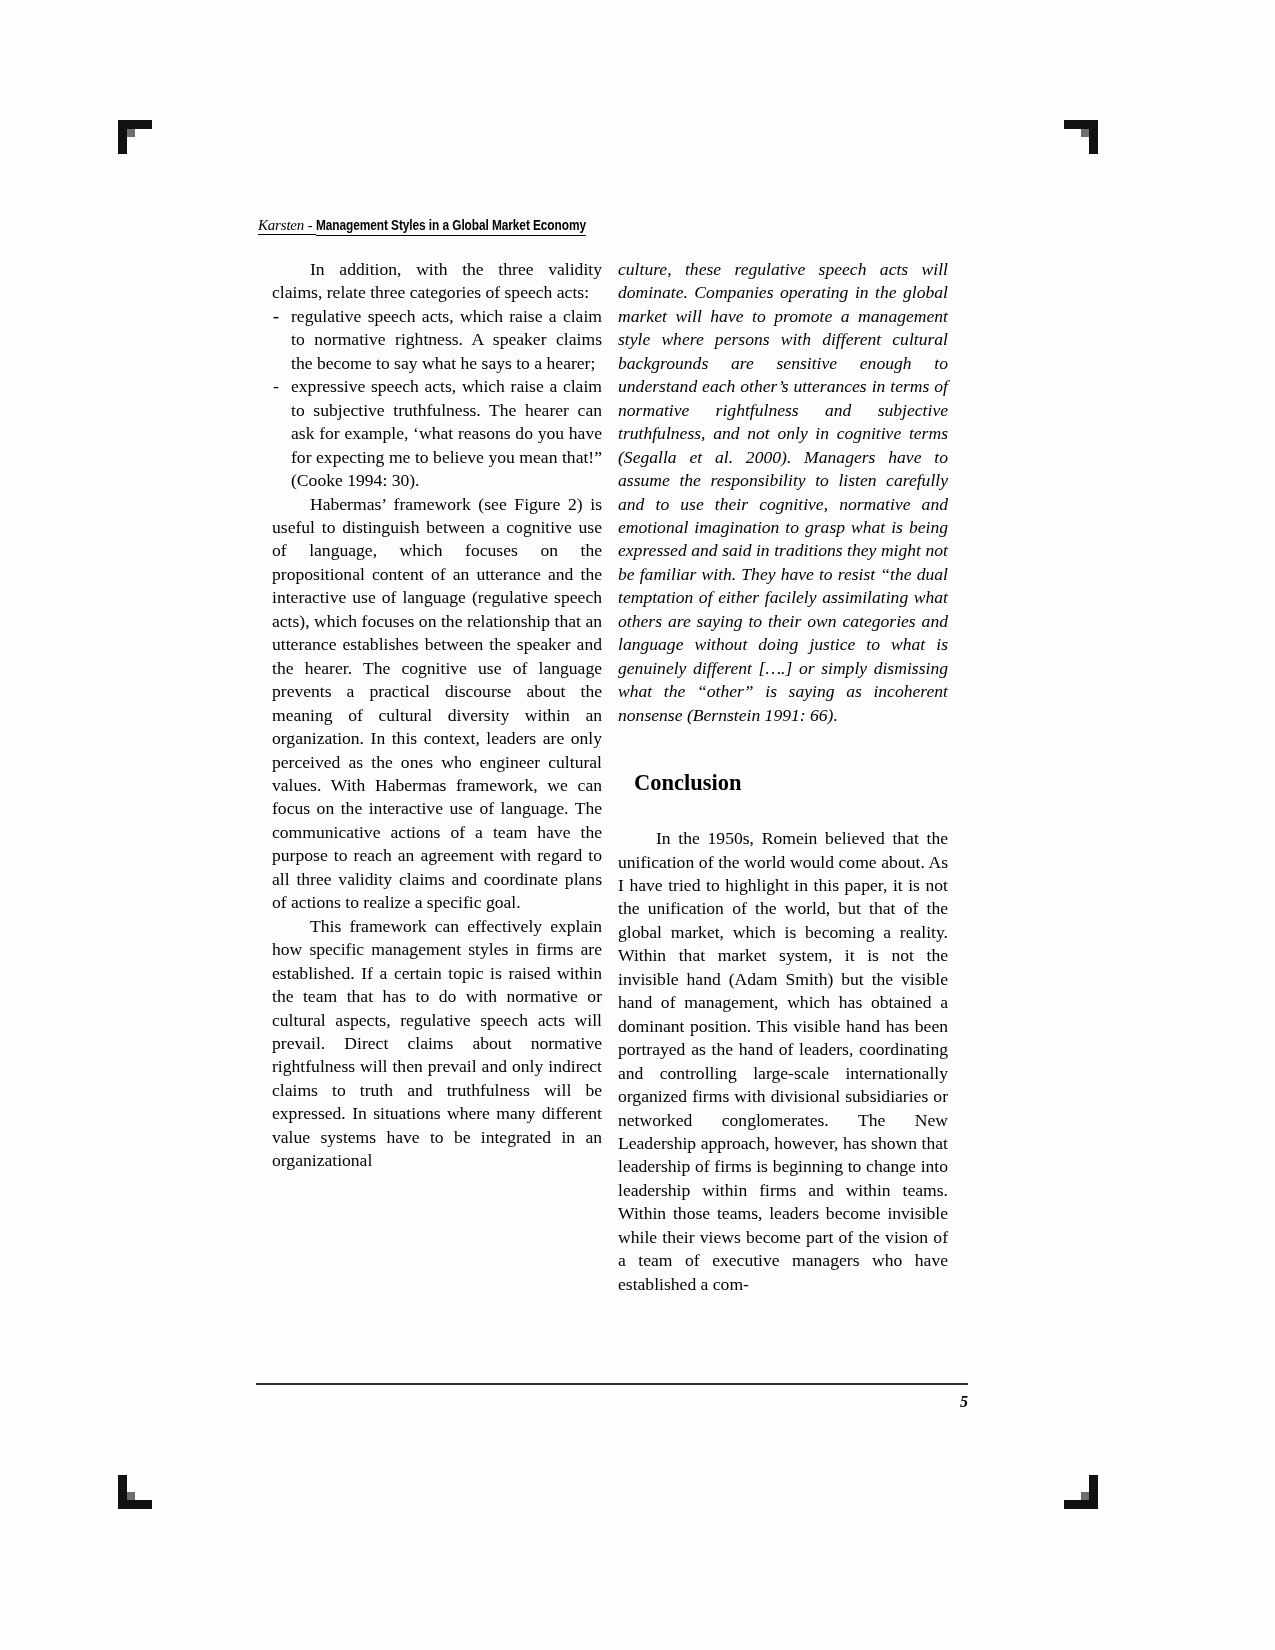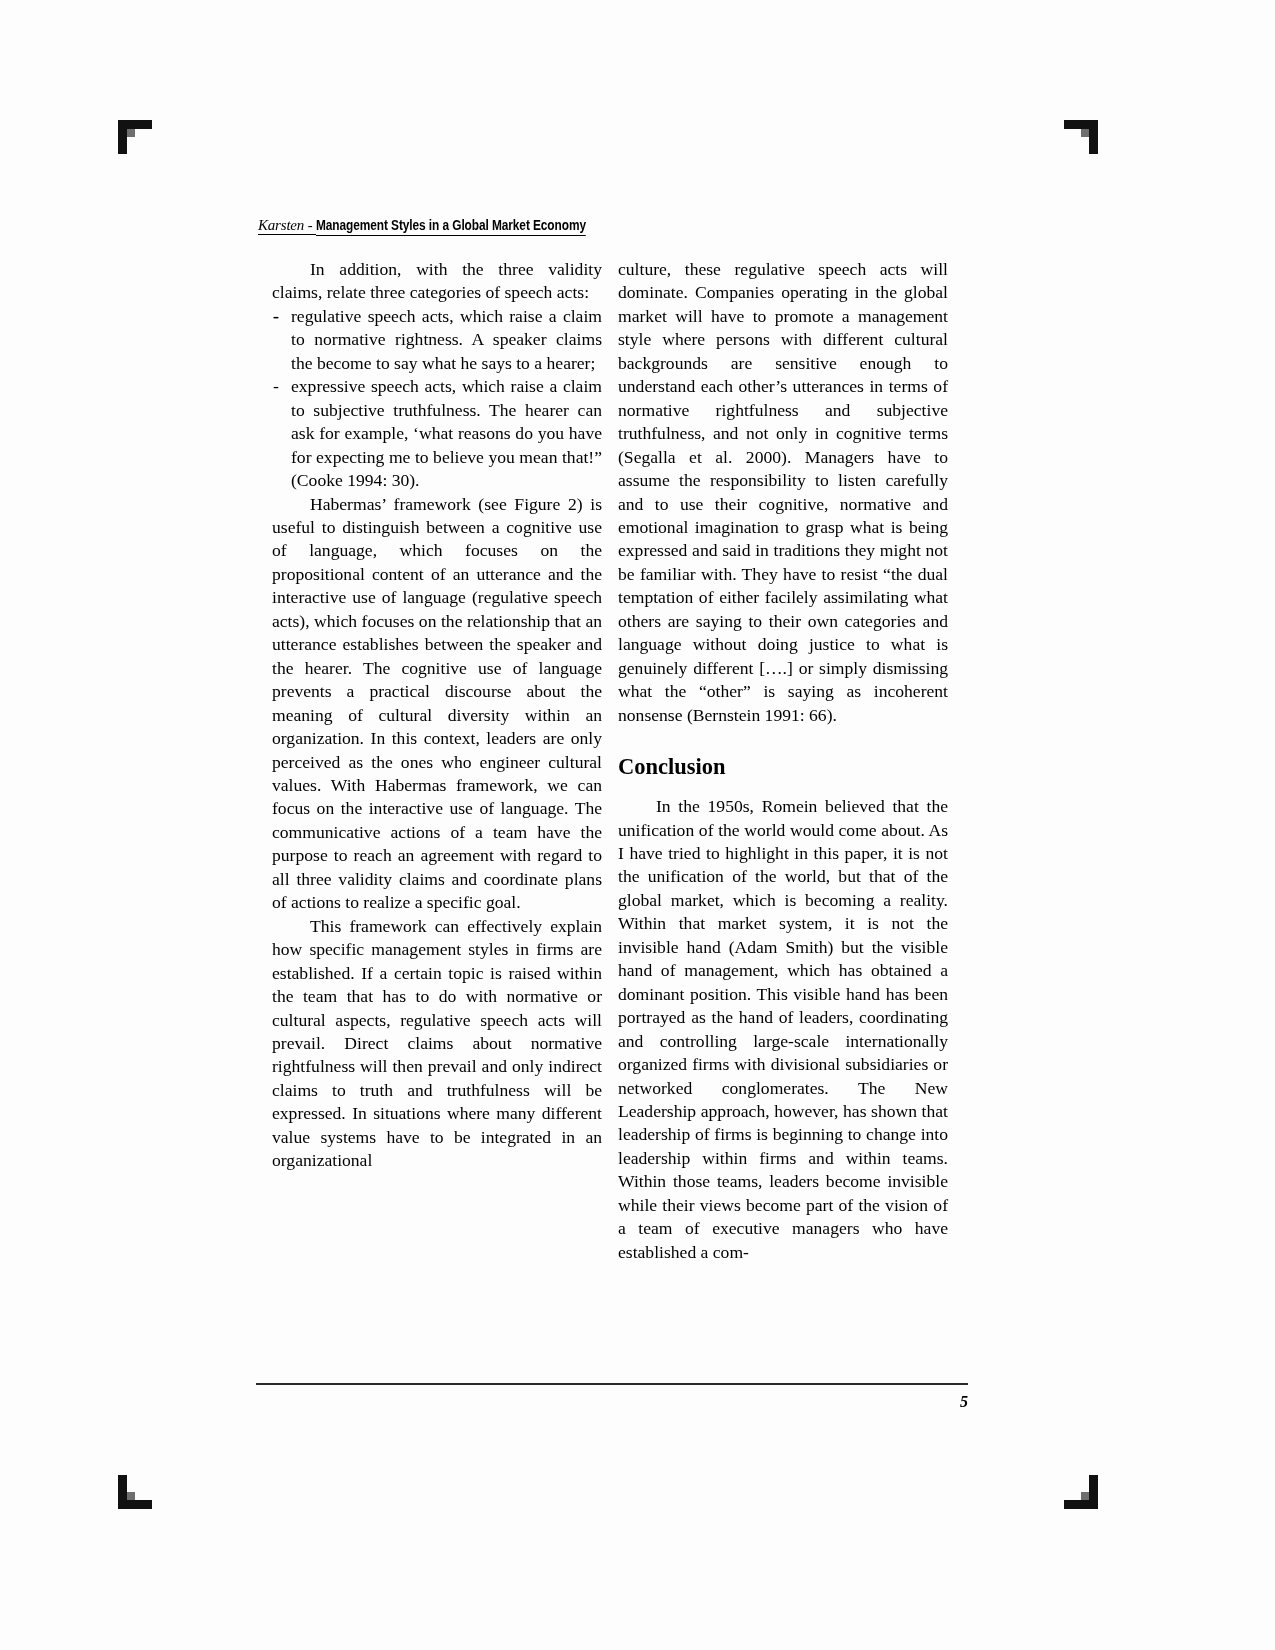--- a/index.html
+++ b/index.html
@@ -98,21 +98,21 @@
     text-justify: inter-word;
     hyphens: manual;
   }
   .col.left  { left: 256px; margin-left: 16px; }
   .col.right { left: 618px; }
 
   .col p {
     margin: 0;
     text-indent: 38px;
   }
-  .col p.noindent { text-indent: 0; }
+  .col p.noindent { text-indent: 0; font-style: italic; }
 
   ul.bullets {
     list-style: none;
     margin: 0;
     padding: 0;
   }
   ul.bullets li {
     position: relative;
     padding-left: 19px;
     text-align: justify;
@@ -120,21 +120,21 @@
   }
   ul.bullets li .dash {
     position: absolute;
     left: 1px;
     top: 0;
   }
 
   h2.heading {
     font-size: 22.5px;
     font-weight: bold;
-    margin: 0;
+    margin: 16px;
     padding: 0;
     line-height: 28px;
   }
   .gap-before-heading { height: 26px; }
   .gap-after-heading  { height: 14px; }
 
   
   .footrule {
     position: absolute;
     left: 256px;

